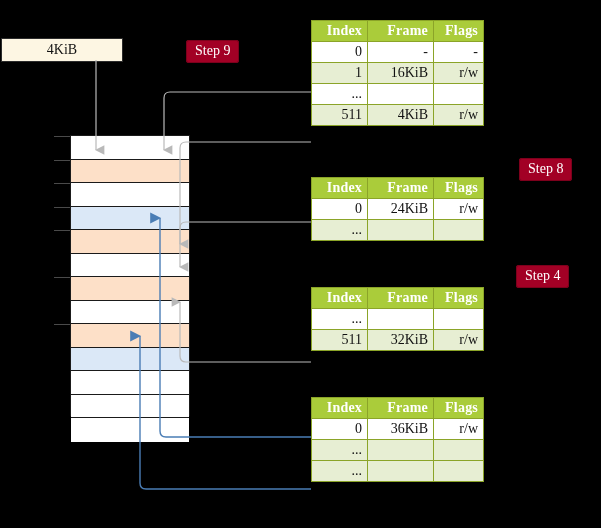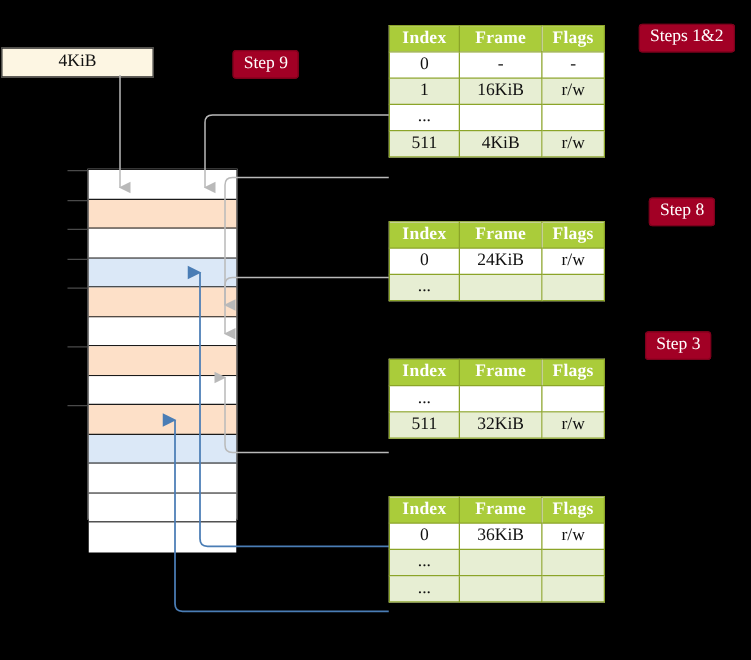--- a/index.html
+++ b/index.html
@@ -16,21 +16,21 @@
 
   
   .srcbox{position:absolute;background:#fdf6e3;border:1px solid #2b2b2b;
           color:#111;font-size:14px;text-align:center;line-height:1;
           display:flex;align-items:center;justify-content:center;}
 
   
   .ptable{position:absolute;border-collapse:collapse;
           border:1px solid #8ba428;background:#fff;font-size:14px;}
   .ptable td,.ptable th{border:1px solid #8ba428;padding:2px 5px;
-          height:19px;box-sizing:border-box;text-align:center;
+          height:19px;box-sizing:border-box;text-align:right;
           font-weight:normal;color:#111;vertical-align:middle;
           overflow:hidden;white-space:nowrap;}
   .ptable th{background:#aacc3a;color:#fff;font-weight:bold;
           font-size:14px;letter-spacing:.2px;}
   .ptable tr.alt td{background:#e7eed3;}
   .ptable tr.plain td{background:#ffffff;}
   .ptable td.hl{background:#f7f7b0;}
   .c-idx{width:56px;}
   .c-frm{width:66px;}
   .c-flg{width:50px;}
@@ -55,28 +55,25 @@
 
 <div class="canvas">
 
   <div class="srcbox" style="left:1px;top:38px;width:120px;height:22px;">
     <span>4KiB</span>
   </div>
 
   <div class="badge" style="left:186px;top:40px;">
     <span>Step 9</span>
   </div>
-  <div class="badge" style="left:511px;top:19px;">
-    <span>Steps 1&amp;2</span>
-  </div>
   <div class="badge" style="left:519px;top:158px;">
     <span>Step 8</span>
   </div>
   <div class="badge" style="left:516px;top:265px;">
-    <span>Step 3</span>
+    <span>Step 4</span>
   </div>
 
   <div class="mem" id="memcol">
       <div class="mrow m-white" style="top: 0px;">
         <div class="tick"></div>
       </div>
       <div class="mrow m-orange" style="top: 23.5px;">
         <div class="tick"></div>
       </div>
       <div class="mrow m-white" style="top: 47px;">

